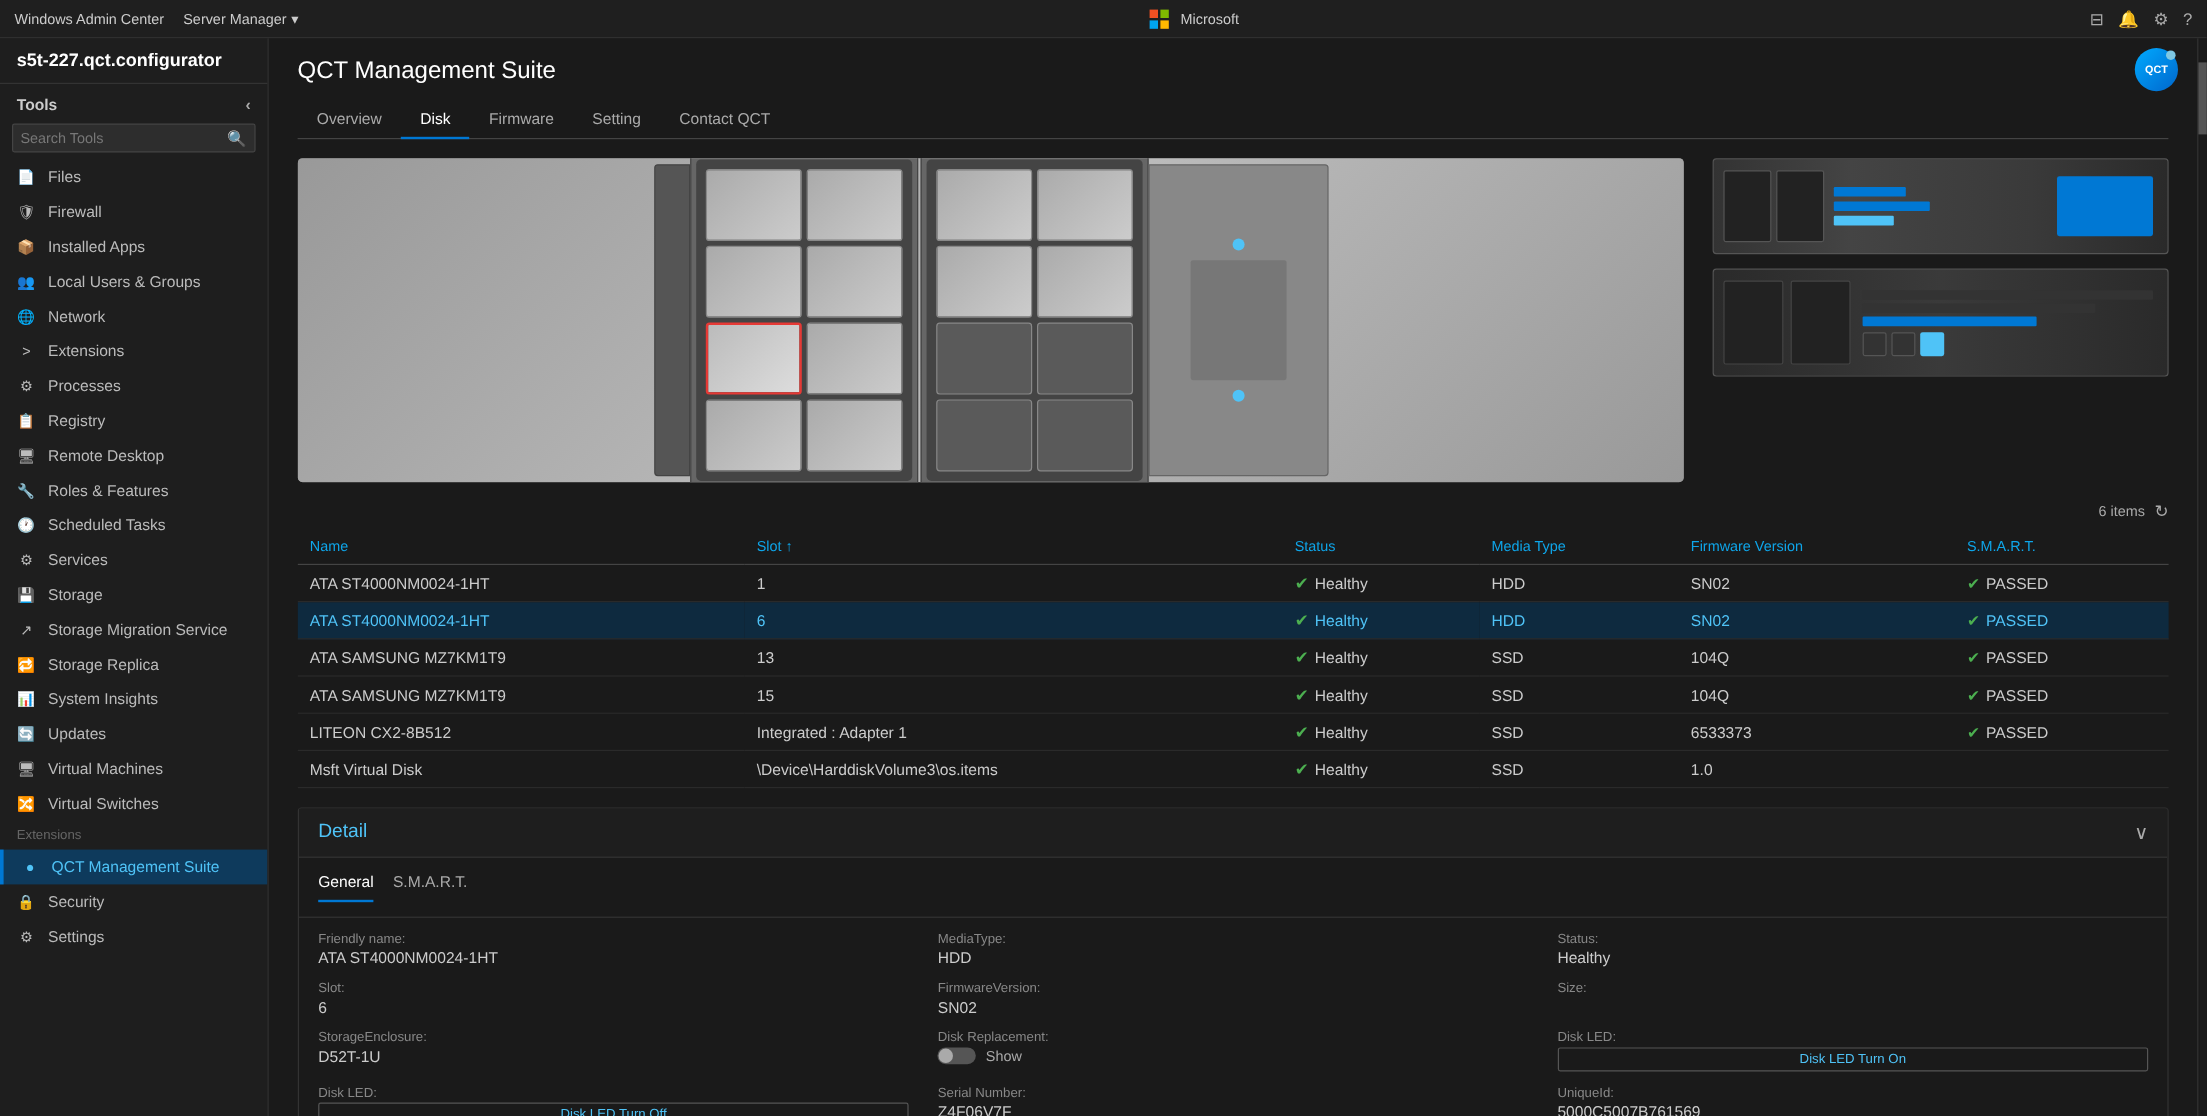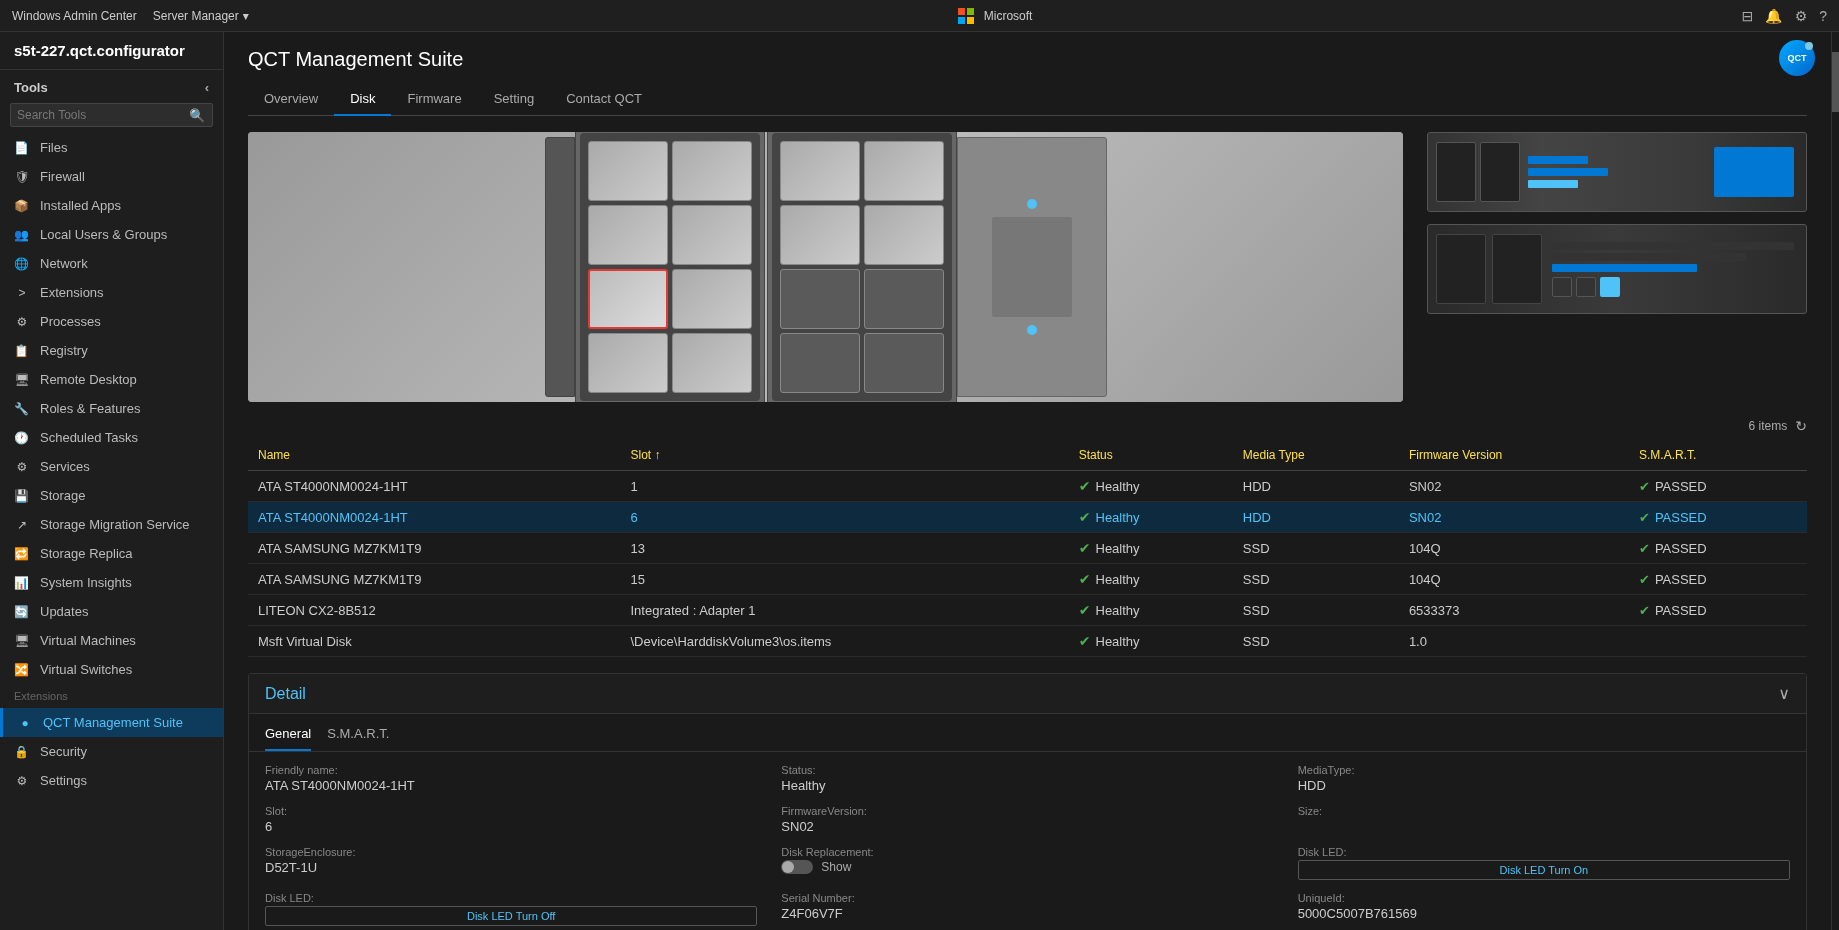--- a/index.html
+++ b/index.html
@@ -143,21 +143,21 @@
 
     
     .table-header-row {
       display: flex; align-items: center; justify-content: flex-end;
       margin-bottom: 6px; gap: 8px;
     }
     .item-count { color: #aaa; font-size: 12px; }
 
     table { width: 100%; border-collapse: collapse; }
     thead tr { border-bottom: 1px solid #444; }
-    th { text-align: left; padding: 8px 10px; color: #fde047; font-weight: 400; font-size: 12px; cursor: pointer; }
+    th { text-align: left; padding: 8px 10px; color: #0ea5e9; font-weight: 400; font-size: 12px; cursor: pointer; }
     .sort-asc::after { content: ' ↑'; }
     tbody tr { border-bottom: 1px solid #2a2a2a; cursor: pointer; }
     tbody tr.selected { background: #0e2a3f; }
     td { padding: 7px 10px; font-size: 13px; color: #ccc; }
     td a { color: #4fc3f7; text-decoration: none; }
 
     .status-badge {
       display: flex; align-items: center; gap: 5px;
     }
     .status-check { color: #4caf50; font-size: 14px; }
@@ -169,21 +169,21 @@
     .detail-section {
       margin-top: 16px; border: 1px solid #333; border-radius: 3px;
     }
     .detail-header {
       display: flex; align-items: center; justify-content: space-between;
       padding: 10px 16px;
       background: #1e1e1e; border-bottom: 1px solid #333;
     }
     .detail-title { color: #4fc3f7; font-size: 16px; font-weight: 400; }
     .detail-expand { color: #aaa; cursor: pointer; font-size: 16px; }
-    .detail-tabs { display: flex; gap: 16px; padding: 8px 16px 0; border-bottom: 1px solid #333; }
+    .detail-tabs { display: flex; gap: 16px; padding: 8px 16px 12px; border-bottom: 1px solid #333; }
     .detail-tab { padding: 4px 0 8px; color: #aaa; font-size: 13px; cursor: pointer; border-bottom: 2px solid transparent; }
     .detail-tab.active { color: #fff; border-bottom: 2px solid #0078d4; }
     .detail-body { padding: 12px 16px; display: grid; grid-template-columns: repeat(3, 1fr); gap: 12px 24px; }
     .detail-field { display: flex; flex-direction: column; gap: 2px; }
     .detail-label { color: #888; font-size: 11px; }
     .detail-value { color: #ccc; font-size: 13px; }
     .led-toggle { display: flex; align-items: center; gap: 8px; }
     .toggle-track { width: 32px; height: 14px; background: #555; border-radius: 7px; position: relative; cursor: pointer; }
     .toggle-thumb { width: 12px; height: 12px; background: #aaa; border-radius: 50%; position: absolute; top: 1px; left: 1px; }
     .led-btn {
@@ -559,26 +559,26 @@
           <span class="detail-tab active">General</span>
           <span class="detail-tab">S.M.A.R.T.</span>
         </div>
         <div class="detail-body">
 
           <div class="detail-field">
             <span class="detail-label">Friendly name:</span>
             <span class="detail-value">ATA ST4000NM0024-1HT</span>
           </div>
           <div class="detail-field">
+            <span class="detail-label">MediaType:</span>
+            <span class="detail-value">HDD</span>
+          </div>
+          <div class="detail-field">
             <span class="detail-label">Status:</span>
             <span class="detail-value">Healthy</span>
-          </div>
-          <div class="detail-field">
-            <span class="detail-label">MediaType:</span>
-            <span class="detail-value">HDD</span>
           </div>
           <div class="detail-field">
             <span class="detail-label">Slot:</span>
             <span class="detail-value">6</span>
           </div>
           <div class="detail-field">
             <span class="detail-label">FirmwareVersion:</span>
             <span class="detail-value">SN02</span>
           </div>
           <div class="detail-field">

